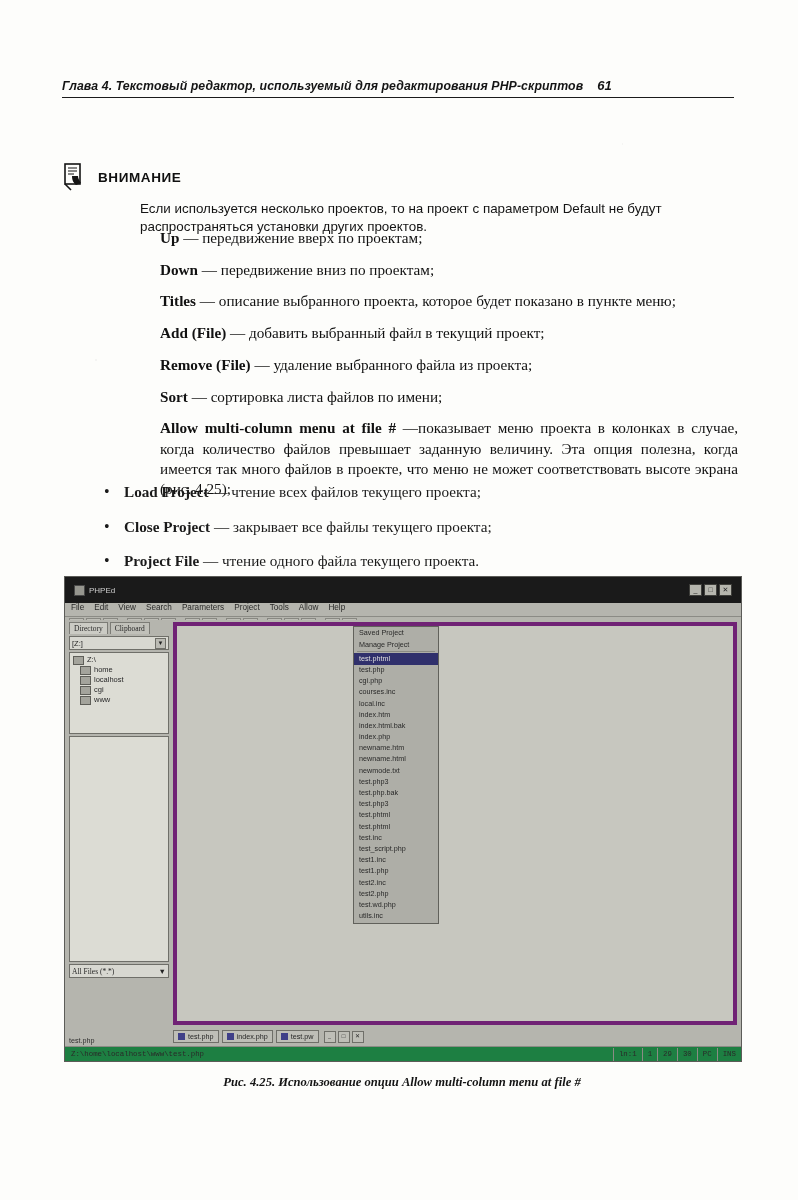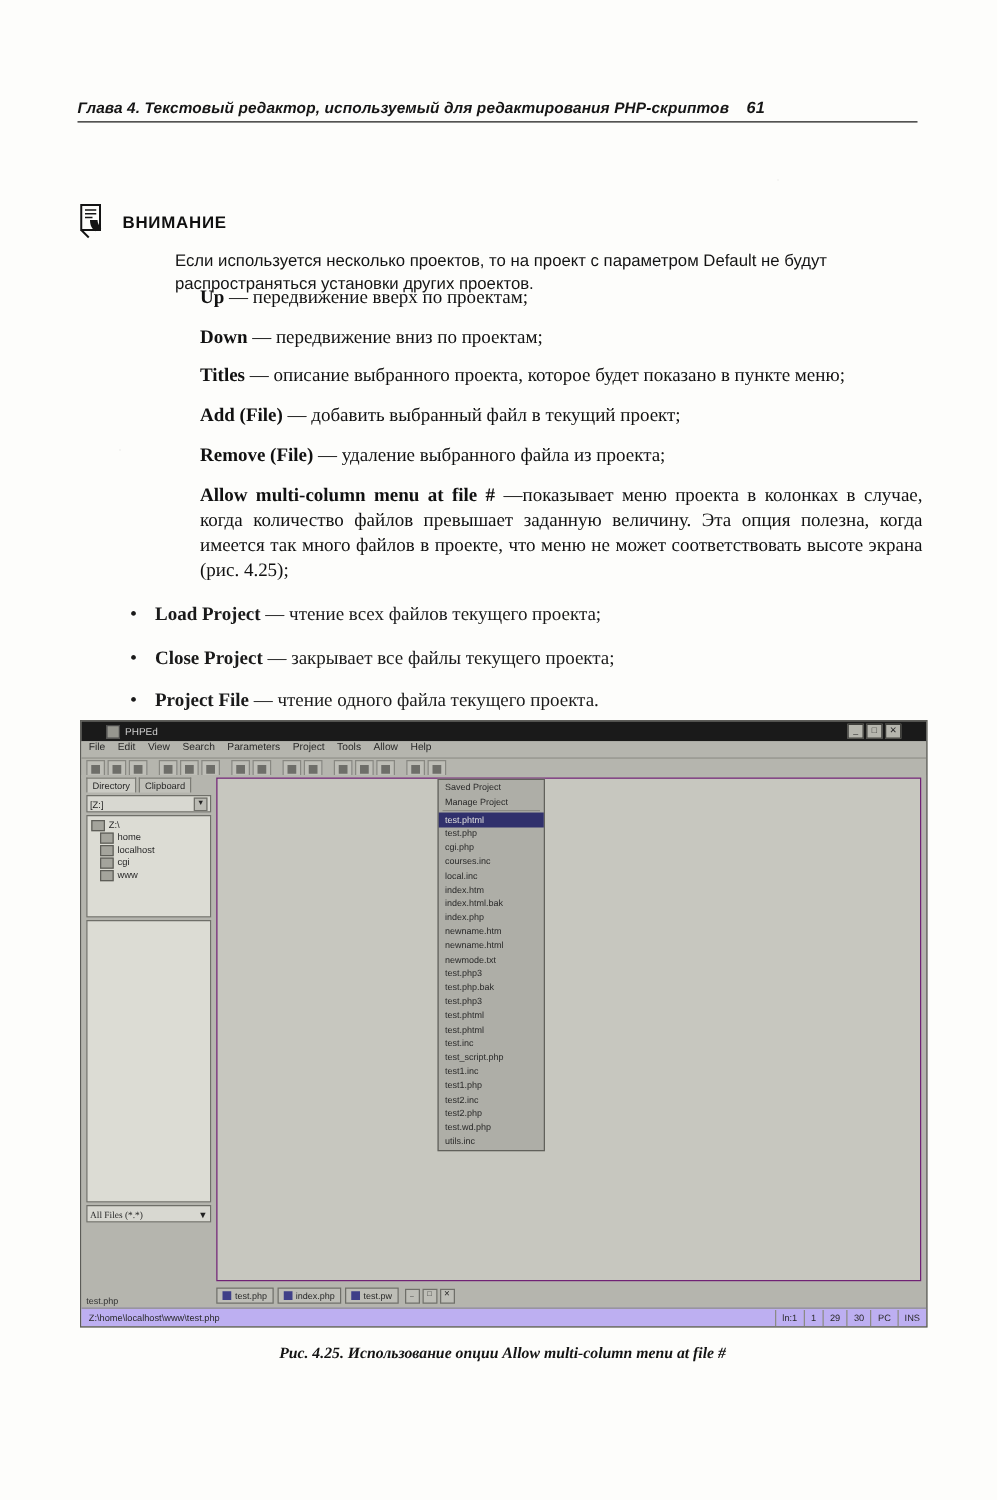--- a/index.html
+++ b/index.html
@@ -146,27 +146,27 @@
   .shot {
     width: 676px;
     height: 484px;
     background: #b9b9b2;
     border: 1px solid #5a5a55;
     position: relative;
     filter: contrast(0.92) brightness(0.99);
     overflow: hidden;
   }
   .shot-titlebar {
-    height: 16px;
+    height: 26px;
     background: #111;
     color: #d8d8d8;
     display: flex;
     align-items: center;
     justify-content: space-between;
-    padding: 0 20px;
+    padding: 0 9px;
     font-family: "Liberation Sans", sans-serif;
     font-size: 8px;
   }
   .tb-left { display: flex; align-items: center; gap: 4px; }
   .tb-ico {
     width: 9px; height: 9px;
     background: #9a9a92;
     border: 1px solid #444;
   }
   .tb-btns { display: flex; gap: 2px; }
@@ -227,21 +227,21 @@
     position: absolute;
     left: 4px;
     top: 2px;
     width: 100px;
     bottom: 36px;
     background: #bcbcb4;
   }
   .tabs {
     display: flex;
     gap: 2px;
-    font-family: Liberation Sans, sans-serif;
+    font-family: Liberation Serif, serif;
     font-size: 7.5px;
   }
   .tab {
     background: #c8c8c0;
     border: 1px solid #7d7d76;
     border-bottom: none;
     padding: 1px 4px;
     color: #1c1c1c;
   }
   .tab.active { background: #d4d4cc; }
@@ -301,21 +301,21 @@
     font-size: 7.5px;
   }
 
   .editor {
     position: absolute;
     left: 108px;
     top: 2px;
     right: 4px;
     bottom: 36px;
     background: #cfcfc7;
-    border: 1px solid #701a75;
+    border: 4px solid #701a75;
   }
 
   
   .menu {
     position: absolute;
     left: 176px;
     top: 0px;
     width: 84px;
     background: #b4b4ac;
     border: 1px solid #5f5f59;
@@ -366,25 +366,25 @@
     background: #c6c6be;
     border: 1px solid #6f6f68;
     font-size: 6px;
     text-align: center;
     line-height: 9px;
   }
   .statusbar {
     position: absolute;
     left: 0; right: 0; bottom: 0;
     height: 14px;
-    background: #c4b5fd;
+    background: #15803d;
     border-top: 1px solid #8e8e87;
     display: flex;
     align-items: center;
-    font-family: Liberation Sans, sans-serif;
+    font-family: Liberation Mono, monospace;
     font-size: 7.4px;
     color: #222;
   }
   .sb-path { padding-left: 6px; flex: 1; }
   .sb-cell {
     border-left: 1px solid #8e8e87;
     padding: 0 5px;
     line-height: 13px;
   }
   .filepathline {
@@ -433,20 +433,21 @@
     </div>
     <div class="att-text">Если используется несколько проектов, то на проект с параметром Default не будут распространяться установки других проектов.</div>
   </div>
 
   <div class="deflist">
     <p><b>Up</b><span> — передвижение вверх по проектам;</span></p>
     <p><b>Down</b><span> — передвижение вниз по проектам;</span></p>
     <p><b>Titles</b><span> — описание выбранного проекта, которое будет показано в пункте меню;</span></p>
     <p><b>Add (File)</b><span> — добавить выбранный файл в текущий проект;</span></p>
     <p><b>Remove (File)</b><span> — удаление выбранного файла из проекта;</span></p>
+    <p><b>Sort</b><span>  — сортировка листа файлов по имени;</span></p>
     <p><b>Allow multi-column menu at file #</b><span> —показывает меню проекта в колонках в случае, когда количество файлов превышает заданную величину. Эта опция полезна, когда имеется так много файлов в проекте, что меню не может соответствовать высоте экрана (рис. 4.25);</span></p>
   </div>
 
   <div class="bullets">
     <div class="bul"><b>Load Project</b><span> — чтение всех файлов текущего проекта;</span></div>
     <div class="bul"><b>Close Project</b><span> — закрывает все файлы текущего проекта;</span></div>
     <div class="bul"><b>Project File</b><span> — чтение одного файла текущего проекта.</span></div>
   </div>
 
   <div class="figure">

